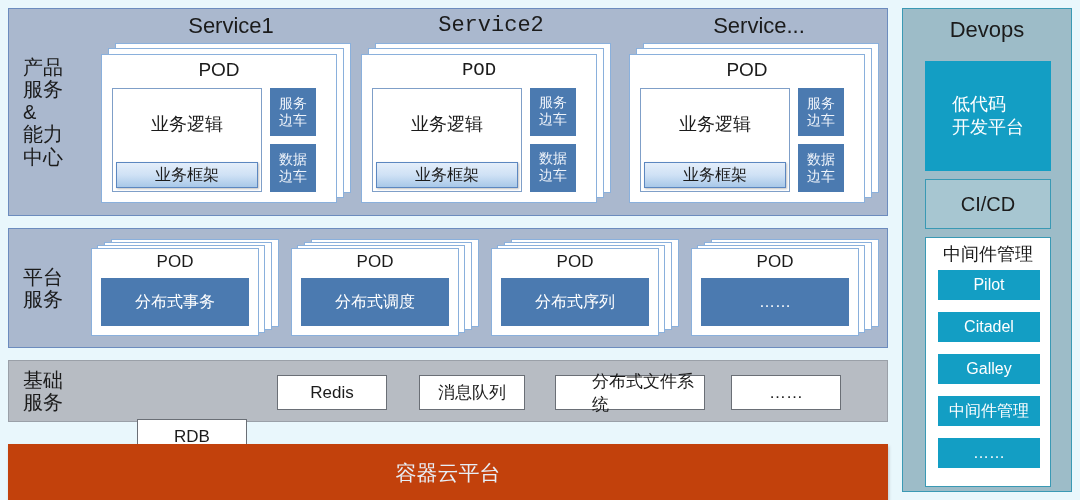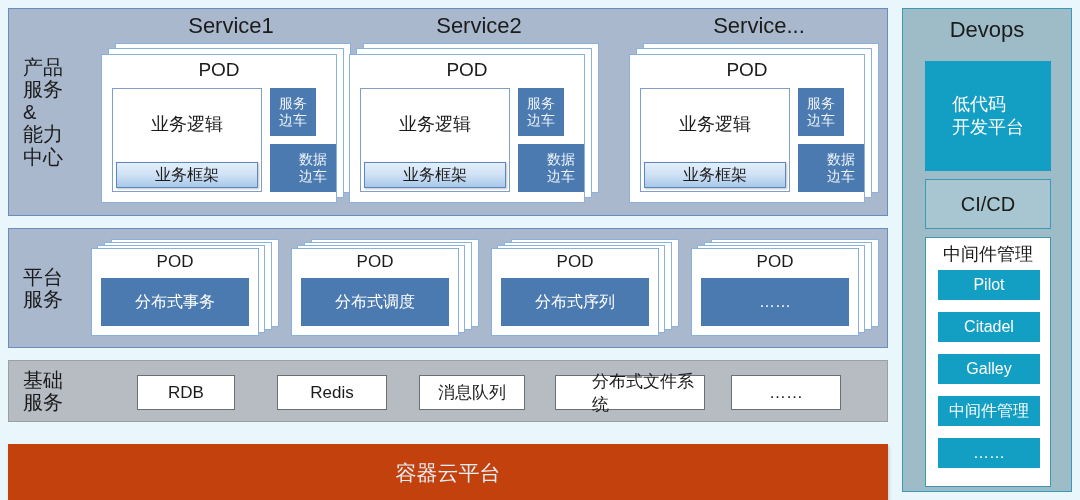--- a/index.html
+++ b/index.html
@@ -133,21 +133,21 @@
     width: 46px; height: 48px;
     background: #4b7ab0;
     color: #eef3fa;
     font-size: 14px;
     line-height: 1.18;
     display: flex; flex-direction: column;
     align-items: center; justify-content: center;
     white-space: pre-line;
   }
   .sidecar.one { top: 33px; }
-  .sidecar.two { top: 89px; padding-left: 20px; }
+  .sidecar.two { top: 89px; }
 
   
   .plat-col {
     position: absolute;
     top: 10px;
     width: 190px;
     height: 100px;
   }
   .plat-stack {
     position: absolute; left: 0; top: 0;
@@ -296,21 +296,21 @@
               <div class="biz-frame">业务框架</div>
             </div>
             <div class="sidecar one">服务
 边车</div>
             <div class="sidecar two">数据
 边车</div>
           </div>
         </div>
       </div>
 
-      <div class="service-col" style="left:340px;">
+      <div class="service-col" style="left:352px;font-family:Liberation Mono, monospace;">
         <div class="service-title">Service2</div>
         <div class="pod-stack">
           <div class="pod-shadow s2"></div>
           <div class="pod-shadow s1"></div>
           <div class="pod-card">
             <div class="pod-title">POD</div>
             <div class="pod-inner">
               <div class="biz-logic">业务逻辑</div>
               <div class="biz-frame">业务框架</div>
             </div>
@@ -392,21 +392,21 @@
             <div class="plat-body">……</div>
           </div>
         </div>
       </div>
     </div>
 
     <div class="band" id="band-basic">
       <div class="band-label">基础
 服务</div>
 
-      <div class="basic-box" style="left:128px;  width:98px;">RDB</div>
+      <div class="basic-box" style="left:128px;  width:110px;margin-top:44px;">RDB</div>
       <div class="basic-box" style="left:268px;  width:110px;">Redis</div>
       <div class="basic-box" style="left:410px;  width:106px;">消息队列</div>
       <div class="basic-box" style="left:546px;  width:150px;padding-left:36px;">分布式文件系统</div>
       <div class="basic-box" style="left:722px;  width:110px;">……</div>
     </div>
 
     <div id="container-cloud">容器云平台</div>
 
   </div>
 

